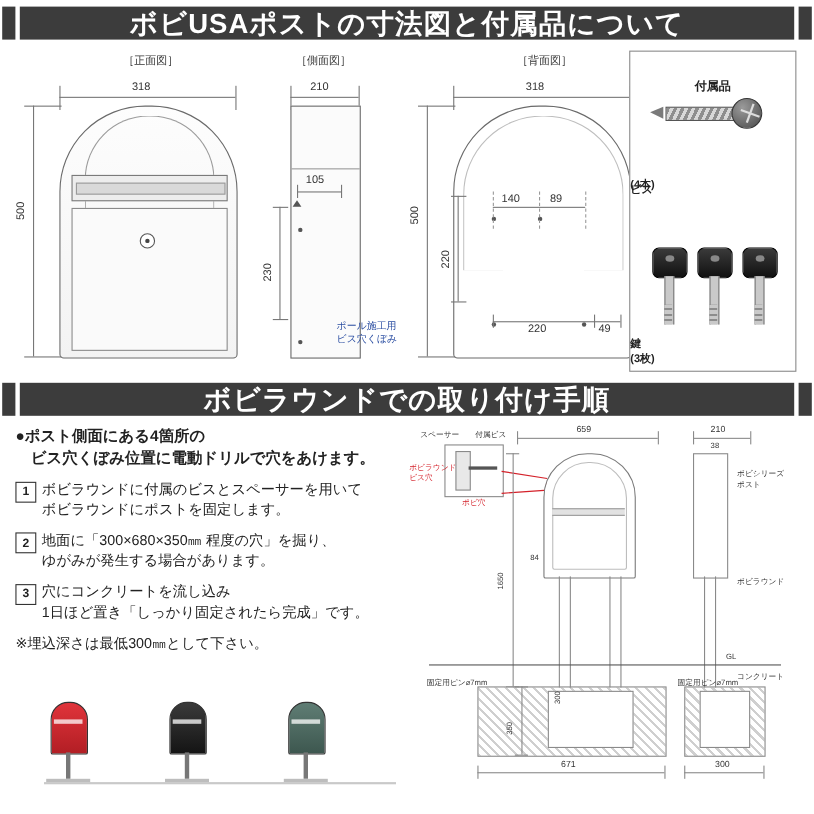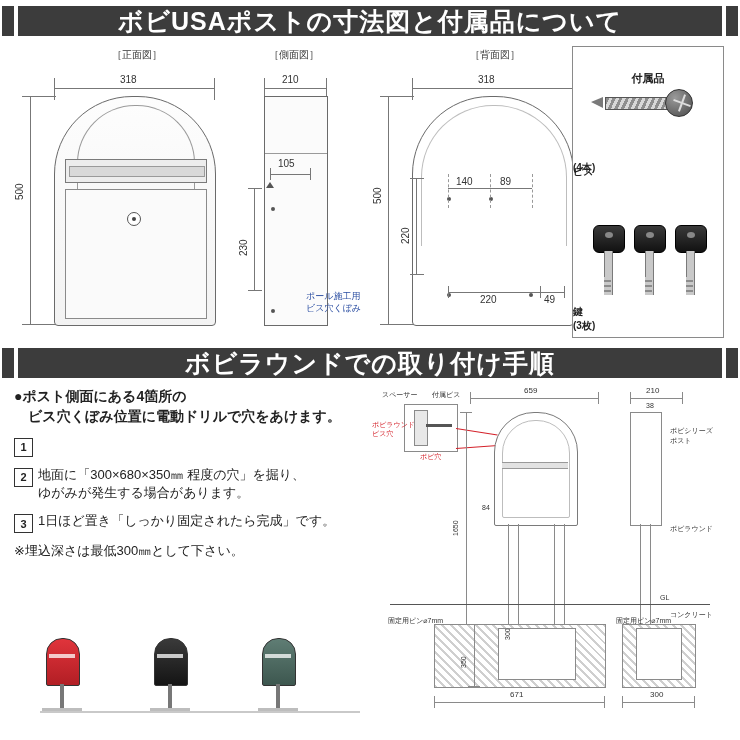--- a/index.html
+++ b/index.html
@@ -326,33 +326,38 @@
   <div class="title-deco deco-l2"></div>
   <div class="title-deco deco-r2"></div>
   <div class="title-bar t2">ボビラウンドでの取り付け手順</div>
 
   <div id="instructions">
     <div class="ins-head">●ポスト側面にある4箇所の</div>
     <div class="ins-head">　ビス穴くぼみ位置に電動ドリルで穴をあけます。</div>
 
     <div class="ins-row">
       <div class="ins-num">1</div>
+      <div class="ins-text">
+        <div>ボビラウンドに付属のビスとスペーサーを用いて</div>
+        <div>ボビラウンドにポストを固定します。</div>
+      </div>
     </div>
 
     <div class="ins-row">
       <div class="ins-num">2</div>
       <div class="ins-text">
         <div>地面に「300×680×350㎜ 程度の穴」を掘り、</div>
         <div>ゆがみが発生する場合があります。</div>
       </div>
     </div>
 
     <div class="ins-row">
       <div class="ins-num">3</div>
       <div class="ins-text">
+        <div>穴にコンクリートを流し込み</div>
         <div>1日ほど置き「しっかり固定されたら完成」です。</div>
       </div>
     </div>
 
     <div class="note2">※埋込深さは最低300㎜として下さい。</div>
   </div>
 
   <div id="thumbs">
     <div class="ground"></div>
 

